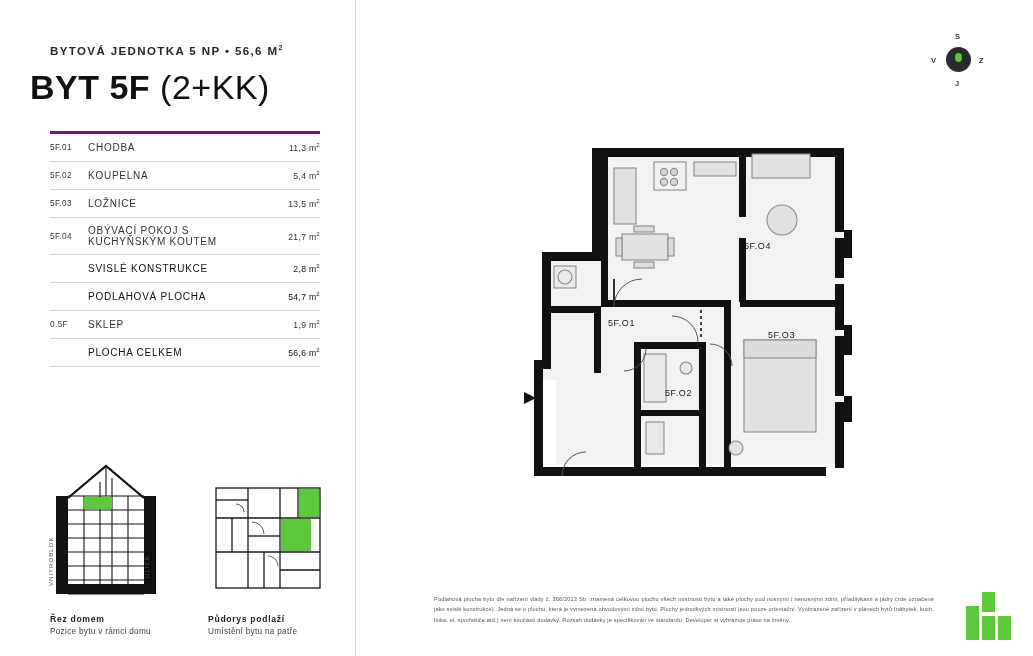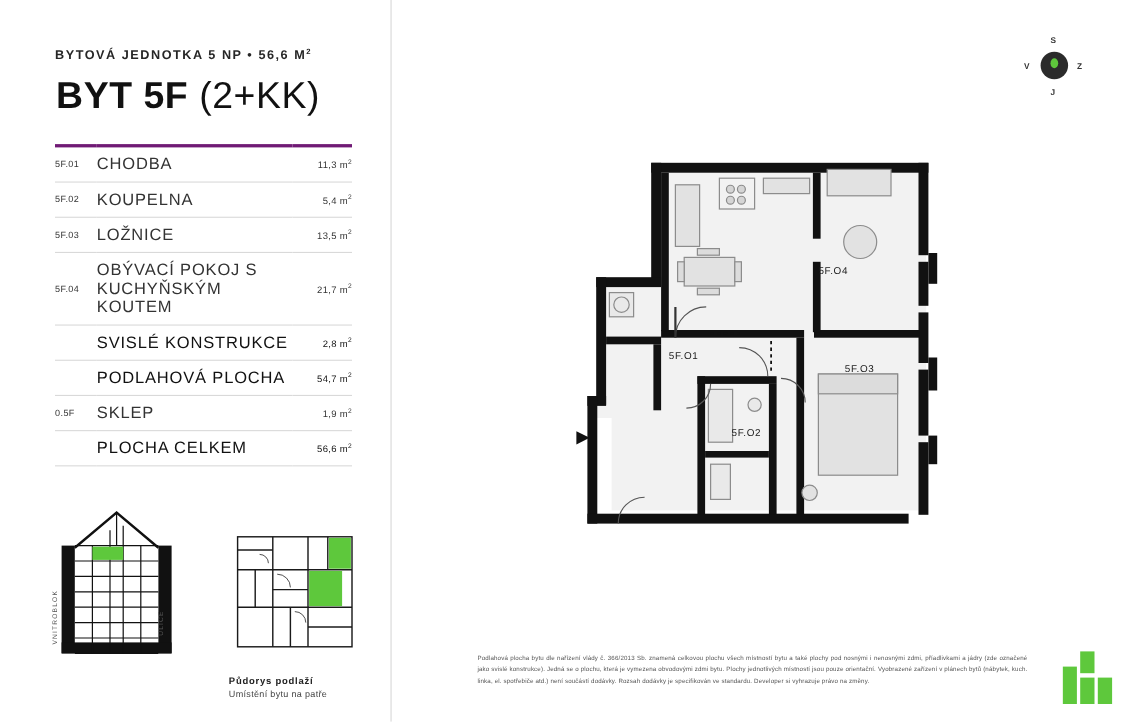--- a/index.html
+++ b/index.html
@@ -33,40 +33,40 @@
     left: 50px; top: 44px;
     font-size: 11.5px;
     letter-spacing: 1.4px;
     font-weight: 700;
     color: #262626;
     text-transform: uppercase;
   }
   .subtitle sup { font-size: 7px; vertical-align: super; }
   .main-title {
     position: absolute;
-    left: 51px; top: 68px;
+    left: 30px; top: 68px;
     font-size: 34px;
     font-weight: 700;
     letter-spacing: 0.5px;
     color: #111;
   }
   .main-title .light {
     font-weight: 400;
   }
   
   .room-table {
     position: absolute;
     left: 50px; top: 131px;
     width: 270px;
     border-collapse: collapse;
   }
   .room-table td {
     border-bottom: 1px solid #d9d9d9;
     padding: 7px 0 7px 0;
-    font-size: 15px;
+    font-size: 10px;
     letter-spacing: 0.55px;
     color: #333;
     vertical-align: middle;
     height: 13px;
   }
   .room-table tr:first-child td { border-top: 3px solid #701a75; }
   .room-table td.code {
     width: 38px;
     font-size: 8.2px;
     letter-spacing: 0.4px;
@@ -294,20 +294,24 @@
           <g stroke="#1a1a1a" stroke-width="0.7" fill="none">
             <path d="M44 44 a12 12 0 0 1 12 12"></path>
             <path d="M60 78 a10 10 0 0 1 10 10"></path>
             <path d="M28 26 a8 8 0 0 1 8 8"></path>
           </g>
           <rect x="73" y="41" width="30" height="32" fill="#5ec83c"></rect>
           <rect x="91" y="11" width="20" height="28" fill="#5ec83c"></rect>
         </svg>
       </div>
 
+      <div class="cap-rez">
+        <div class="illus-caption-title">Řez domem</div>
+        <div class="illus-caption-sub">Pozice bytu v rámci domu</div>
+      </div>
       <div class="cap-pud">
         <div class="illus-caption-title">Půdorys podlaží</div>
         <div class="illus-caption-sub">Umístění bytu na patře</div>
       </div>
 
     </div>
   </div>
 
   <div class="compass">
     <div class="lbl n">S</div>

